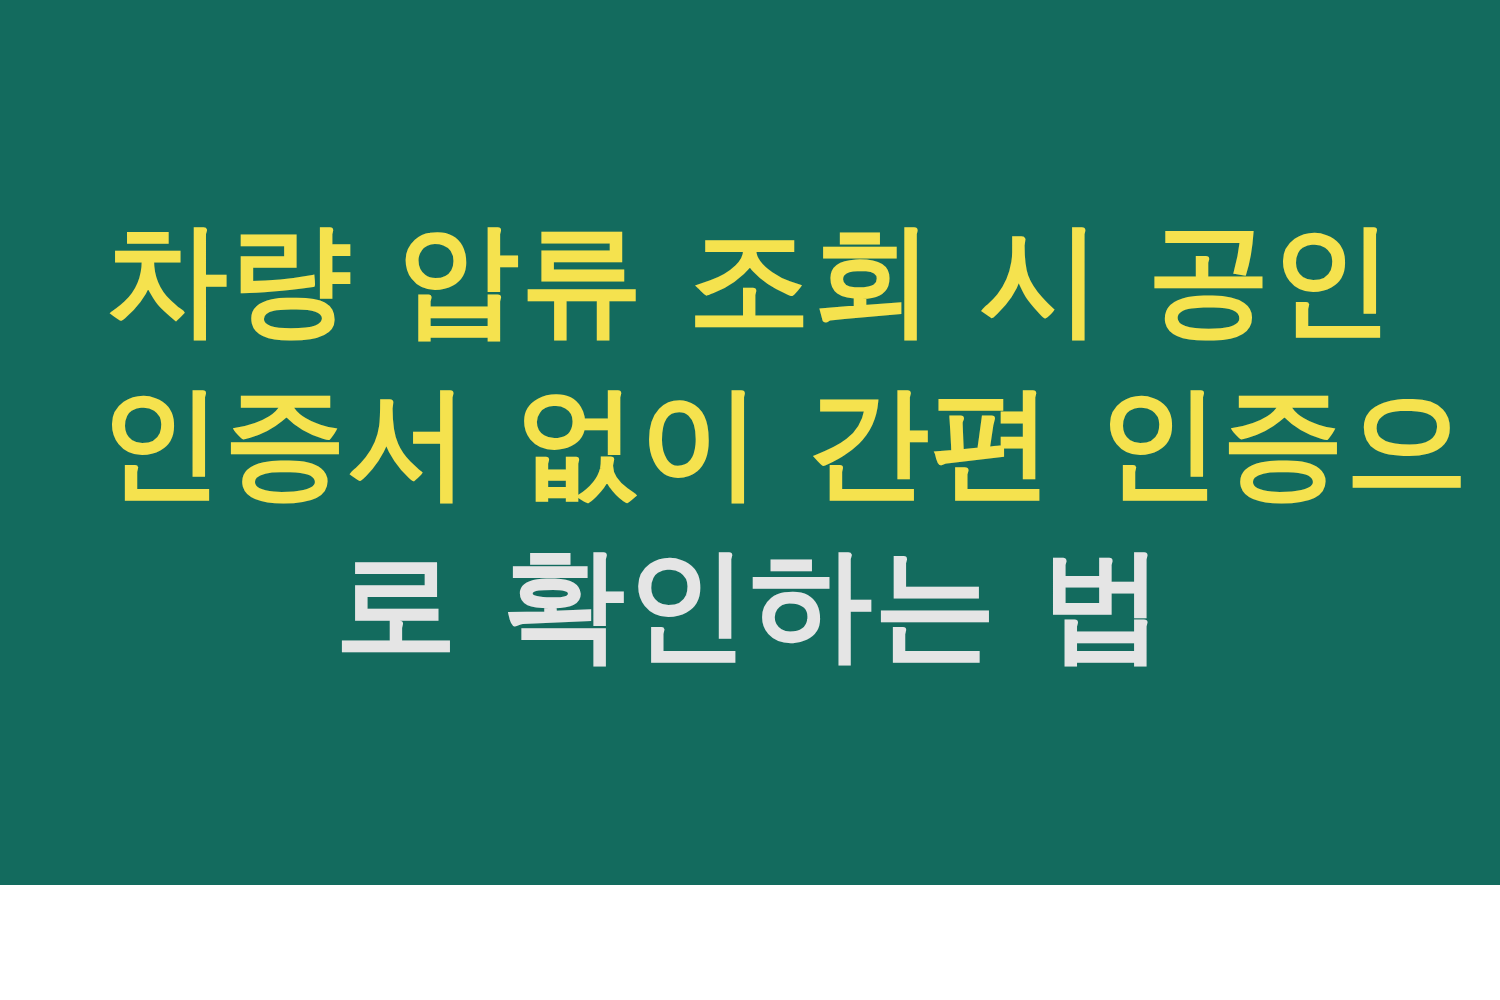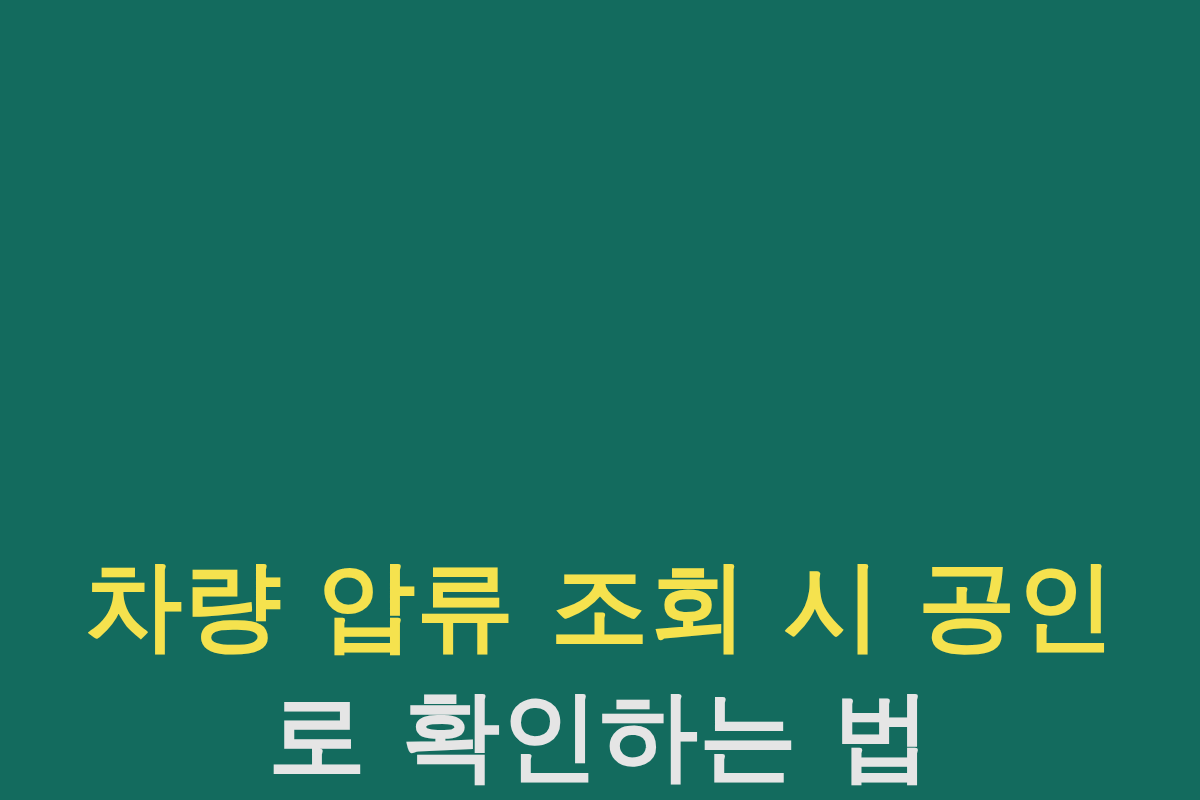--- a/index.html
+++ b/index.html
@@ -12,24 +12,24 @@
     width: 1200px;
     height: 800px;
     overflow: hidden;
     font-family: "DejaVu Sans", "Liberation Sans", sans-serif;
   }
 
   
   #thumbnail-canvas {
     position: relative;
     width: 1200px;
-    height: 800px;
+    height: 708px;
     background: #136B5E;
     display: flex;
-    align-items: flex-end;
+    align-items: center;
     justify-content: center;
     box-sizing: border-box;
   }
 
   
   #headline-block {
     width: 1040px;
     text-align: center;
     padding: 0;
     margin: 0;
@@ -56,18 +56,19 @@
 </style>
 </head>
 <body>
 
 <div id="thumbnail-canvas" style="background: rgb(19, 107, 94);">
 
   <div id="headline-block">
 
     <span class="headline-line line-1" style="color: rgb(245, 226, 78);">차량 압류 조회 시 공인</span>
 
+    <span class="headline-line line-2" style="color: rgb(245, 226, 78);">인증서 없이 간편 인증으</span>
 
     <span class="headline-line line-3" style="color: #e5e5e5;">로 확인하는 법</span>
 
   </div>
 
 </div>
 
 </body></html>

